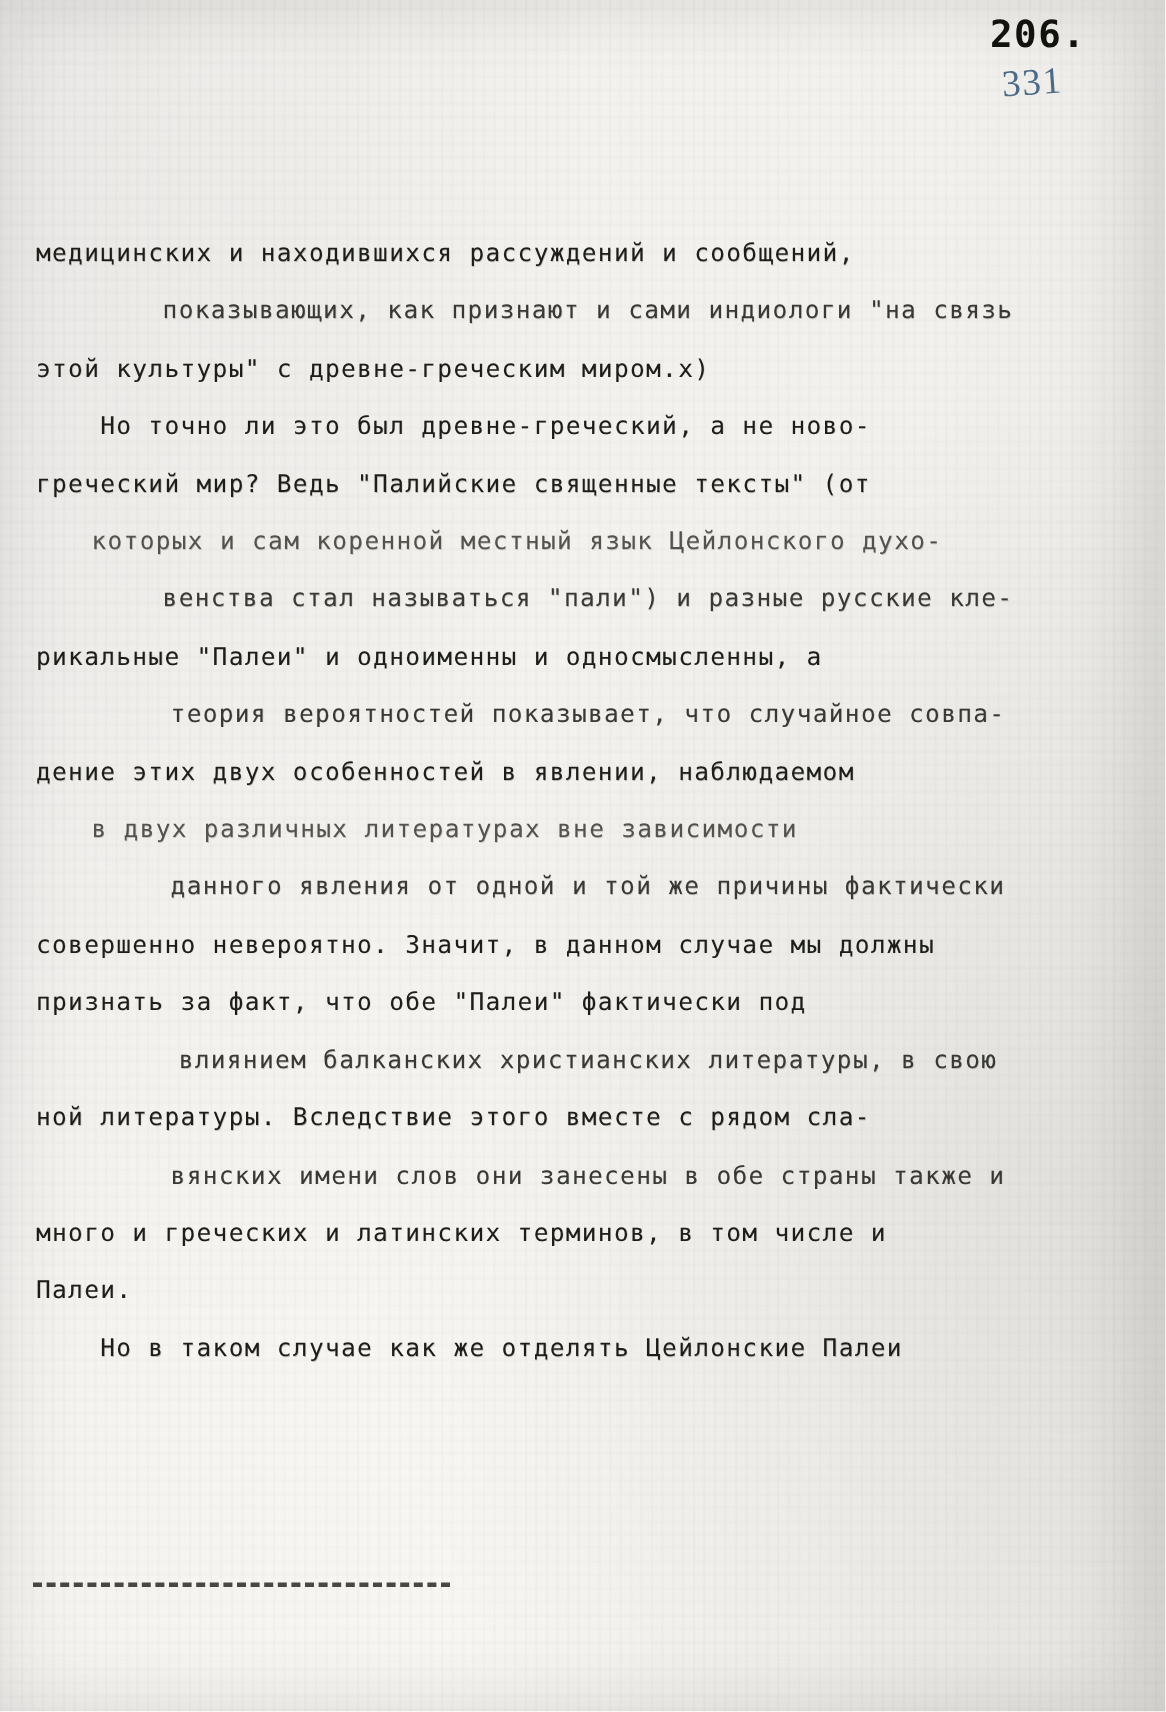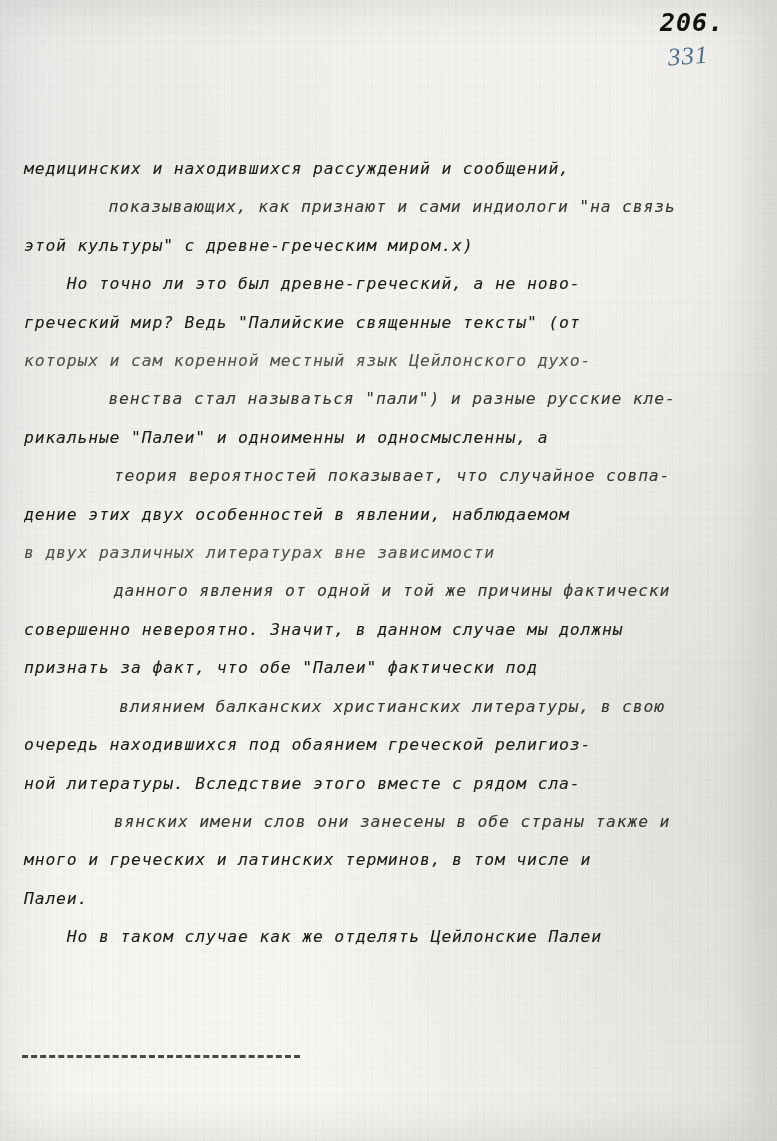--- a/index.html
+++ b/index.html
@@ -11,21 +11,20 @@
     position: relative;
     width: 777px;
     height: 1141px;
     background:
       radial-gradient(ellipse at 20% 12%, rgba(0,0,0,0.035) 0%, rgba(0,0,0,0) 55%),
       radial-gradient(ellipse at 92% 70%, rgba(0,0,0,0.05) 0%, rgba(0,0,0,0) 48%),
       linear-gradient(95deg, #efeeec 0%, #f5f4f1 18%, #f7f6f3 45%, #f2f1ee 72%, #e9e8e4 100%);
     overflow: hidden;
     font-family: "DejaVu Sans Mono", "Liberation Mono", monospace;
     color: #20201e;
-    font-style: italic;
   }
   
   #page::before {
     content: "";
     position: absolute;
     inset: 0;
     pointer-events: none;
     background:
       repeating-linear-gradient(90deg,
         rgba(0,0,0,0.018) 0px,
@@ -85,21 +84,21 @@
   }
   .line {
     display: block;
     white-space: pre;
     color: #242420;
     text-shadow: 0.35px 0.35px 0 rgba(0,0,0,0.22);
   }
   
   .ink-1 { color: #2c2c27; opacity: 0.93; text-align: center; }
   .ink-2 { color: #1d1d19; opacity: 1; }
-  .ink-3 { color: #3a3a33; opacity: 0.86; }
+  .ink-3 { color: #3a3a33; opacity: 0.86; margin-left: 37px; }
 
   .footnote-rule {
     position: absolute;
     left: 22px;
     top: 1055px;
     width: 278px;
     height: 0;
     border-top: 3px dashed #2a2a25;
     opacity: 0.85;
   }
@@ -138,21 +137,20 @@
       <span class="line ink-3">которых и сам коренной местный язык Цейлонского духо-</span>
       <span class="line ink-1">венства стал называться "пали") и разные русские кле-</span>
       <span class="line ink-2">рикальные "Палеи" и одноименны и односмысленны, а</span>
       <span class="line ink-1">теория вероятностей показывает, что случайное совпа-</span>
       <span class="line ink-2">дение этих двух особенностей в явлении, наблюдаемом</span>
       <span class="line ink-3">в двух различных литературах вне зависимости</span>
       <span class="line ink-1">данного явления от одной и той же причины фактически</span>
       <span class="line ink-2">совершенно невероятно. Значит, в данном случае мы должны</span>
       <span class="line ink-2">признать за факт, что обе "Палеи" фактически под</span>
       <span class="line ink-1">влиянием балканских христианских литературы, в свою</span>
-      <span class="line ink-2">очередь находившихся под обаянием греческой религиоз-</span>
       <span class="line ink-2">ной литературы. Вследствие этого вместе с рядом сла-</span>
       <span class="line ink-1">вянских имени слов они занесены в обе страны также и</span>
       <span class="line ink-2">много и греческих и латинских терминов, в том числе и</span>
       <span class="line ink-2">Палеи.</span>
     </p>
 
     <p>
       <span class="line ink-2">    Но в таком случае как же отделять Цейлонские Палеи</span>
     </p>
 

